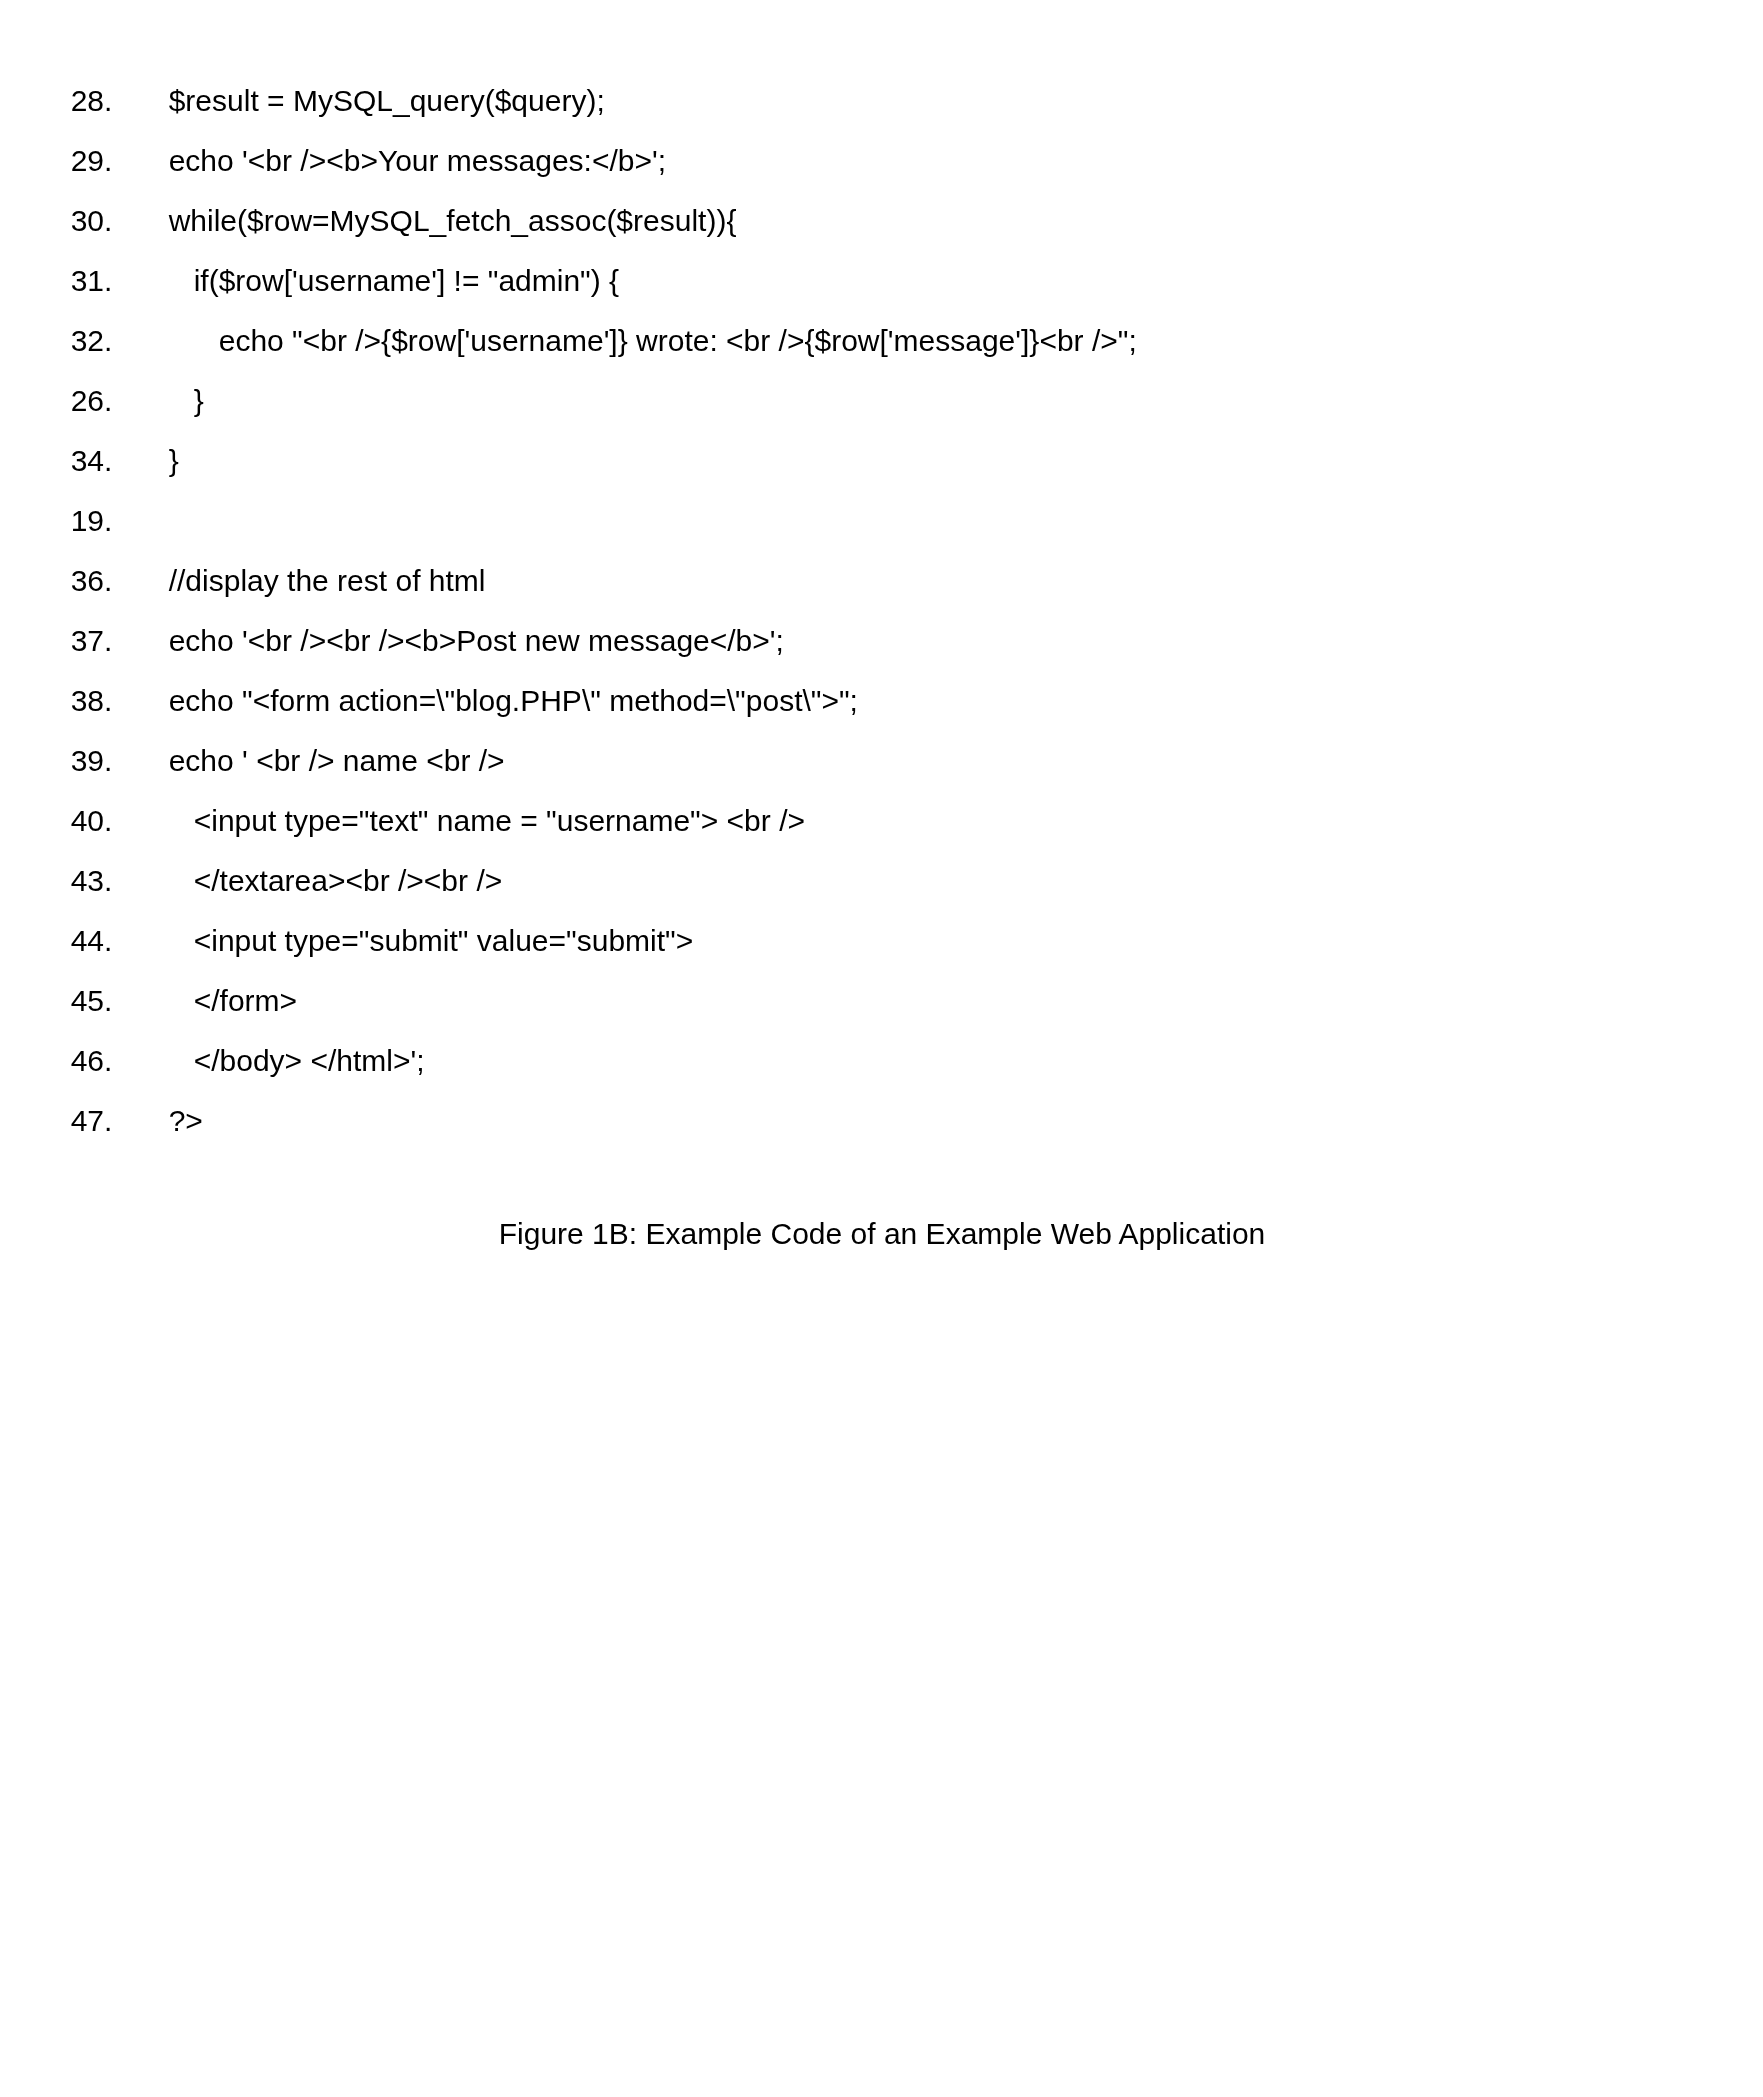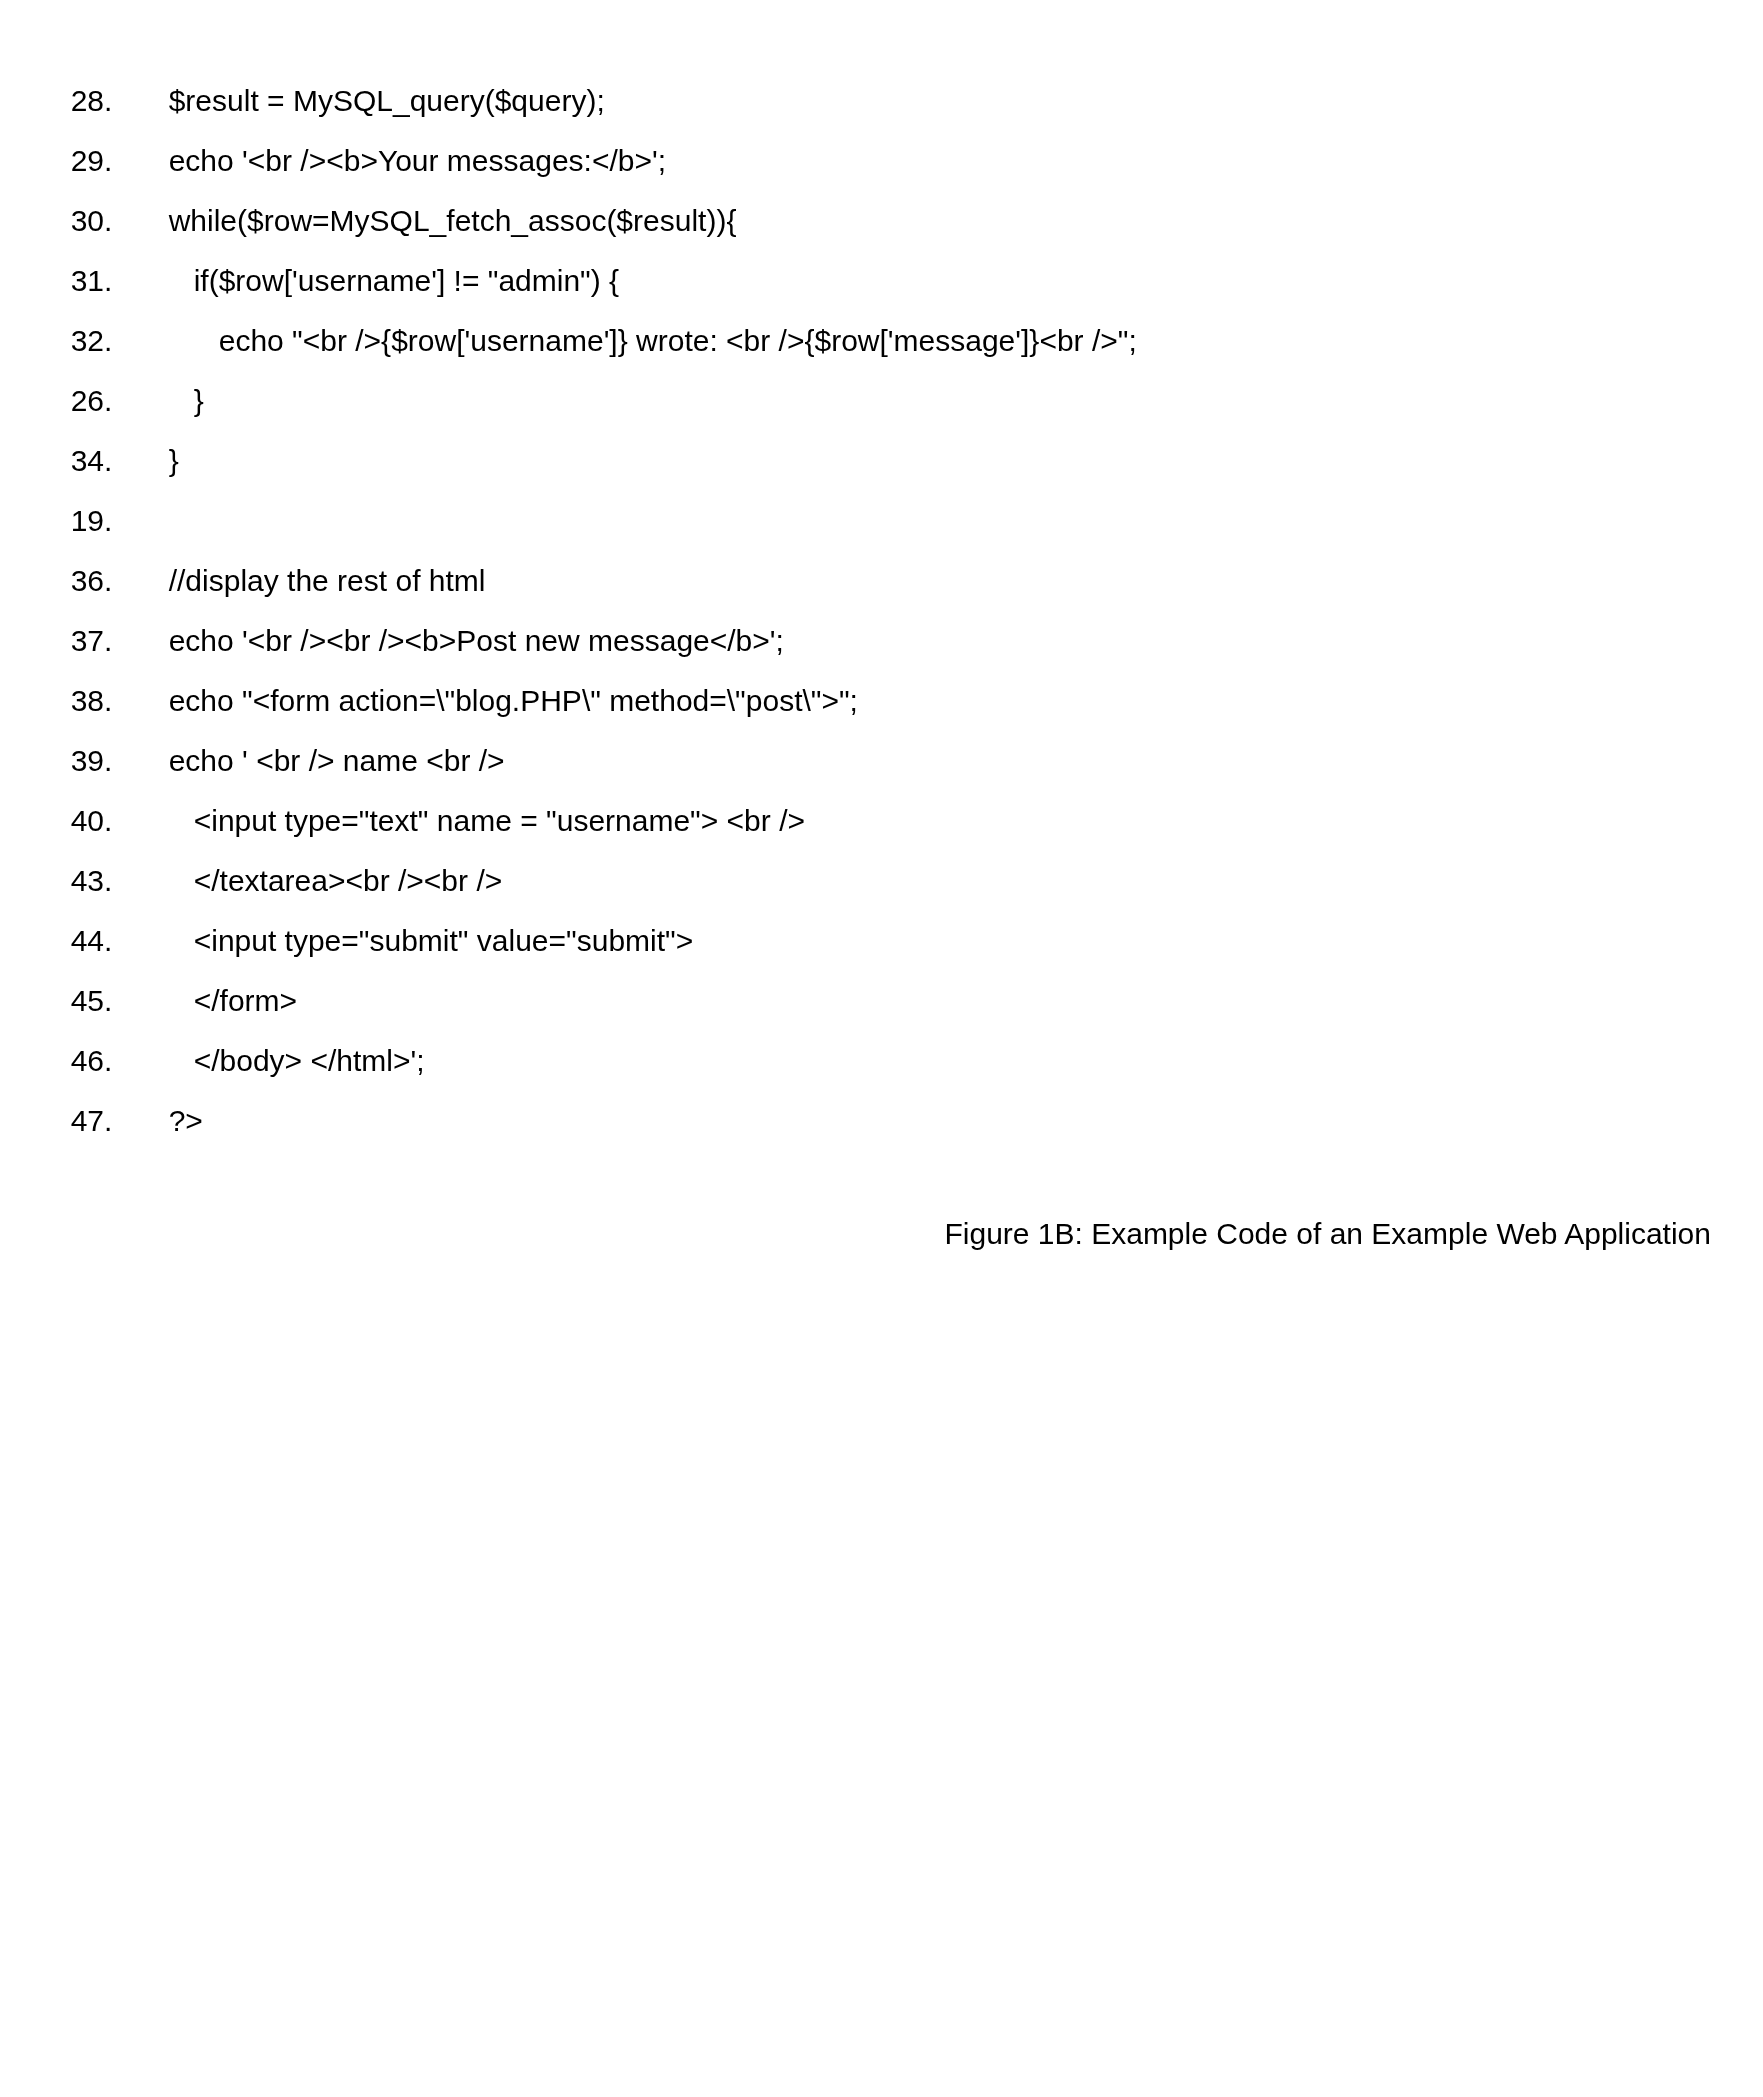--- a/index.html
+++ b/index.html
@@ -25,21 +25,21 @@
       width: 98px;
       flex-shrink: 0;
       text-align: left;
       padding-left: 17.7px;
     }
     .line-content {
       flex: 1;
       white-space: pre;
     }
     .caption {
-      text-align: right;
+      text-align: center;
       margin-top: 53px;
       font-size: 30px;
     }
   </style>
 </head>
 <body>
 
 <div class="code-container">
   <div class="code-line">
     <span class="line-number">28.</span>

